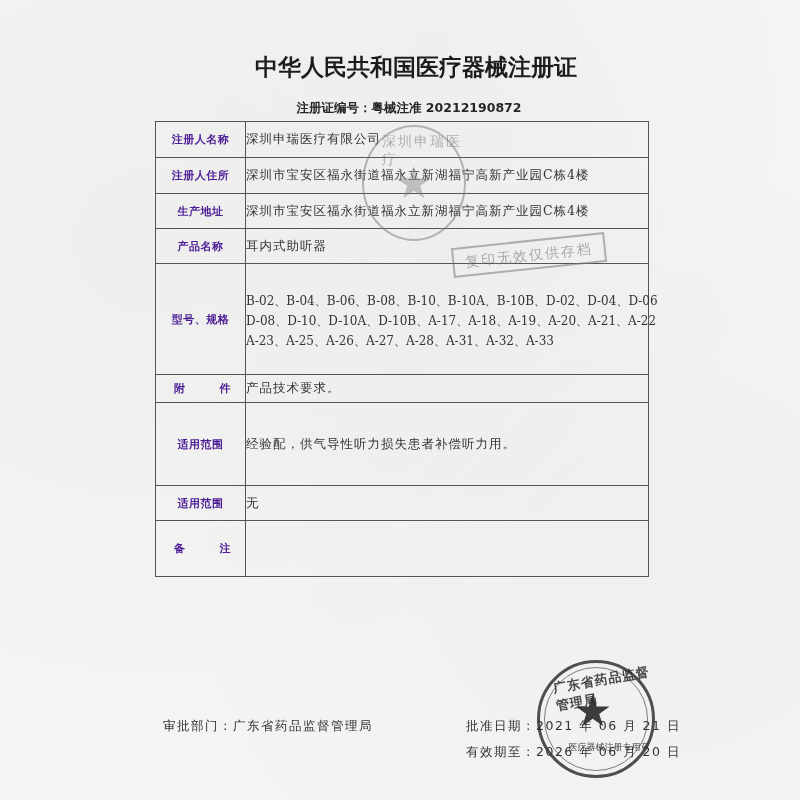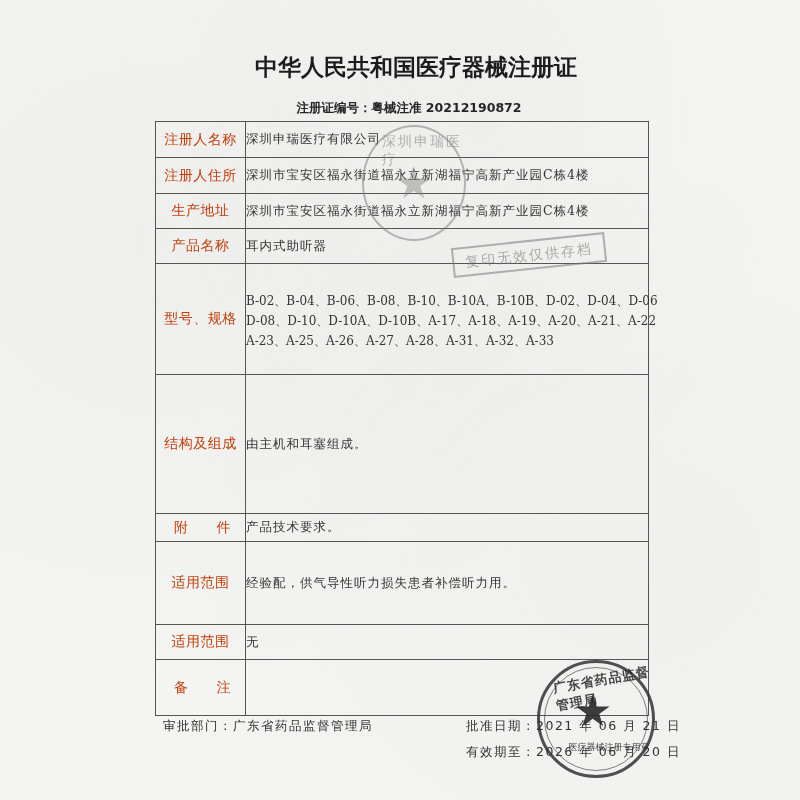--- a/index.html
+++ b/index.html
@@ -58,23 +58,23 @@
     }
     table.cert td {
       border: 1.5px solid #555;
       padding: 0;
       vertical-align: middle;
     }
     td.label {
       width: 89px;
       text-align: center;
       font-family: "DejaVu Sans", "Liberation Sans", sans-serif;
-      font-weight: normal;
-      font-size: 14px;
-      color: #c2410c;
+      font-weight: bold;
+      font-size: 11px;
+      color: #4c1d95;
       letter-spacing: 0.5px;
     }
     td.label.spread {
       text-align: justify;
       text-align-last: justify;
       padding: 0 14px 0 18px;
     }
     td.value {
       padding-left: 7px;
       font-size: 12.5px;
@@ -209,24 +209,20 @@
     <td class="value">耳内式助听器</td>
   </tr>
   <tr style="height:111px">
     <td class="label">型号、规格</td>
     <td class="value models">
       <span class="models-line">B-02、B-04、B-06、B-08、B-10、B-10A、B-10B、D-02、D-04、D-06</span>
       <span class="models-line">D-08、D-10、D-10A、D-10B、A-17、A-18、A-19、A-20、A-21、A-22</span>
       <span class="models-line">A-23、A-25、A-26、A-27、A-28、A-31、A-32、A-33</span>
     </td>
   </tr>
-  <tr style="height:139px">
-    <td class="label">结构及组成</td>
-    <td class="value">由主机和耳塞组成。</td>
-  </tr>
   <tr style="height:28px">
     <td class="label spread">附　件</td>
     <td class="value">产品技术要求。</td>
   </tr>
   <tr style="height:83px">
     <td class="label">适用范围</td>
     <td class="value">经验配，供气导性听力损失患者补偿听力用。</td>
   </tr>
   <tr style="height:35px">
     <td class="label">适用范围</td>

